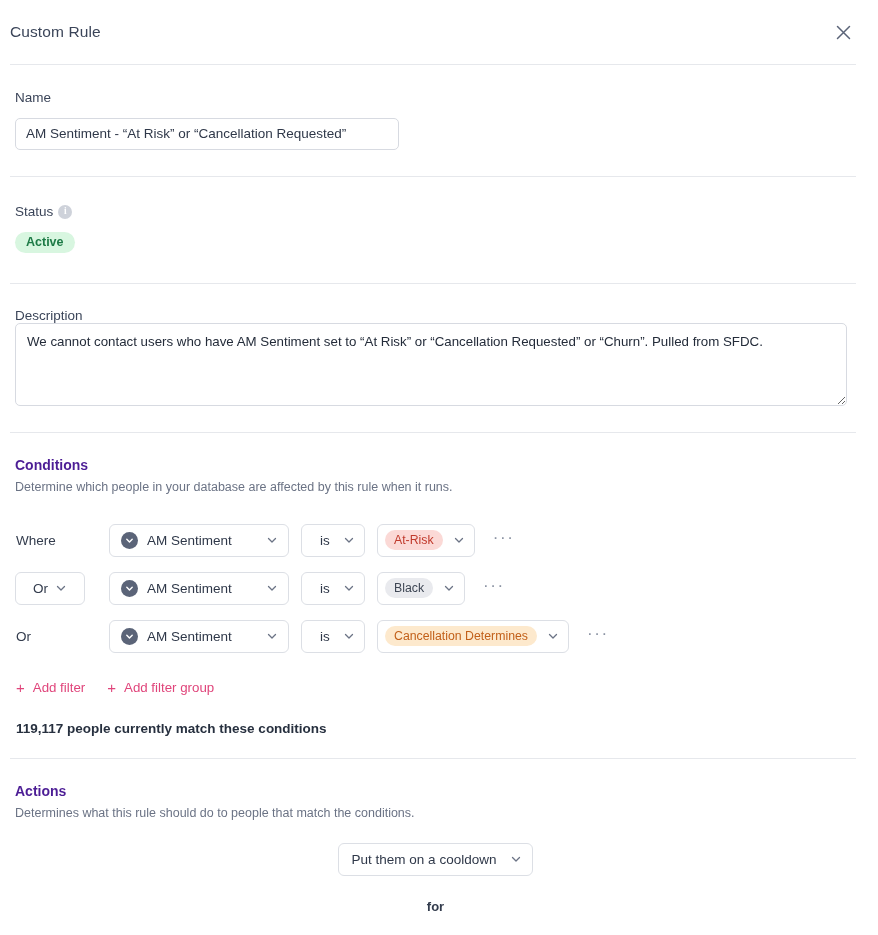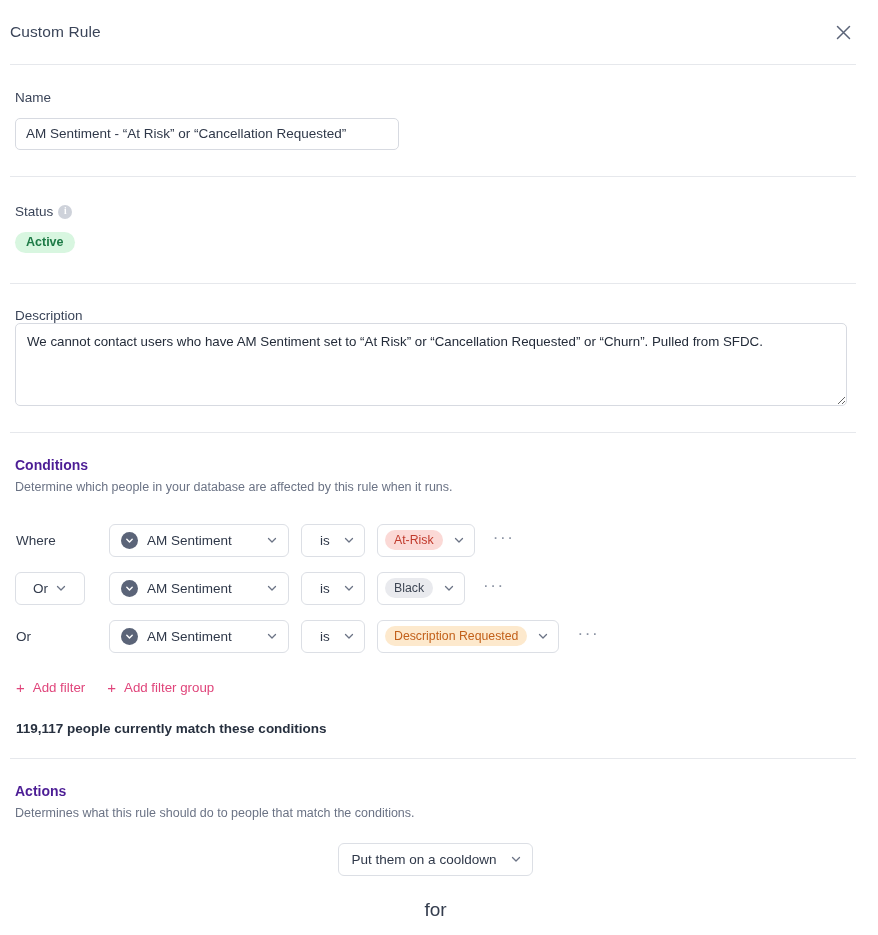--- a/index.html
+++ b/index.html
@@ -282,21 +282,21 @@
     align-items: center;
     margin-top: 21px;
     gap: 23px;
     flex-direction: column;
   }
   .sel-action {
     height: 33px;
     padding: 0 10px 0 13px;
     gap: 14px;
   }
-  .for-label { font-size: 19px; color: #333c4d; font-weight: 400; }
+  .for-label { font-size: 13px; color: #333c4d; font-weight: 700; }
   .sel-duration {
     height: 33px;
     padding: 0 9px 0 13px;
     gap: 14px;
   }
 
   
   .banner {
     margin: 14px 22px 0 15px;
     background: #f4f5f7;
@@ -443,21 +443,21 @@
             <path d="M2.5 4.5 L6 8 L9.5 4.5" stroke="#6b7385" stroke-width="1.3" stroke-linecap="round" stroke-linejoin="round"></path>
           </svg>
         </div>
         <div class="sel sel-op">
           <span>is</span>
           <svg class="chev" width="12" height="12" viewBox="0 0 12 12" fill="none">
             <path d="M2.5 4.5 L6 8 L9.5 4.5" stroke="#6b7385" stroke-width="1.3" stroke-linecap="round" stroke-linejoin="round"></path>
           </svg>
         </div>
         <div class="sel sel-val">
-          <span class="pill pill-orange">Description Requested</span>
+          <span class="pill pill-orange">Cancellation Determines</span>
           <svg class="chev" width="12" height="12" viewBox="0 0 12 12" fill="none">
             <path d="M2.5 4.5 L6 8 L9.5 4.5" stroke="#6b7385" stroke-width="1.3" stroke-linecap="round" stroke-linejoin="round"></path>
           </svg>
         </div>
         <div class="dots">···</div>
       </div>
 
     </div>
 
     <div class="add-row">

